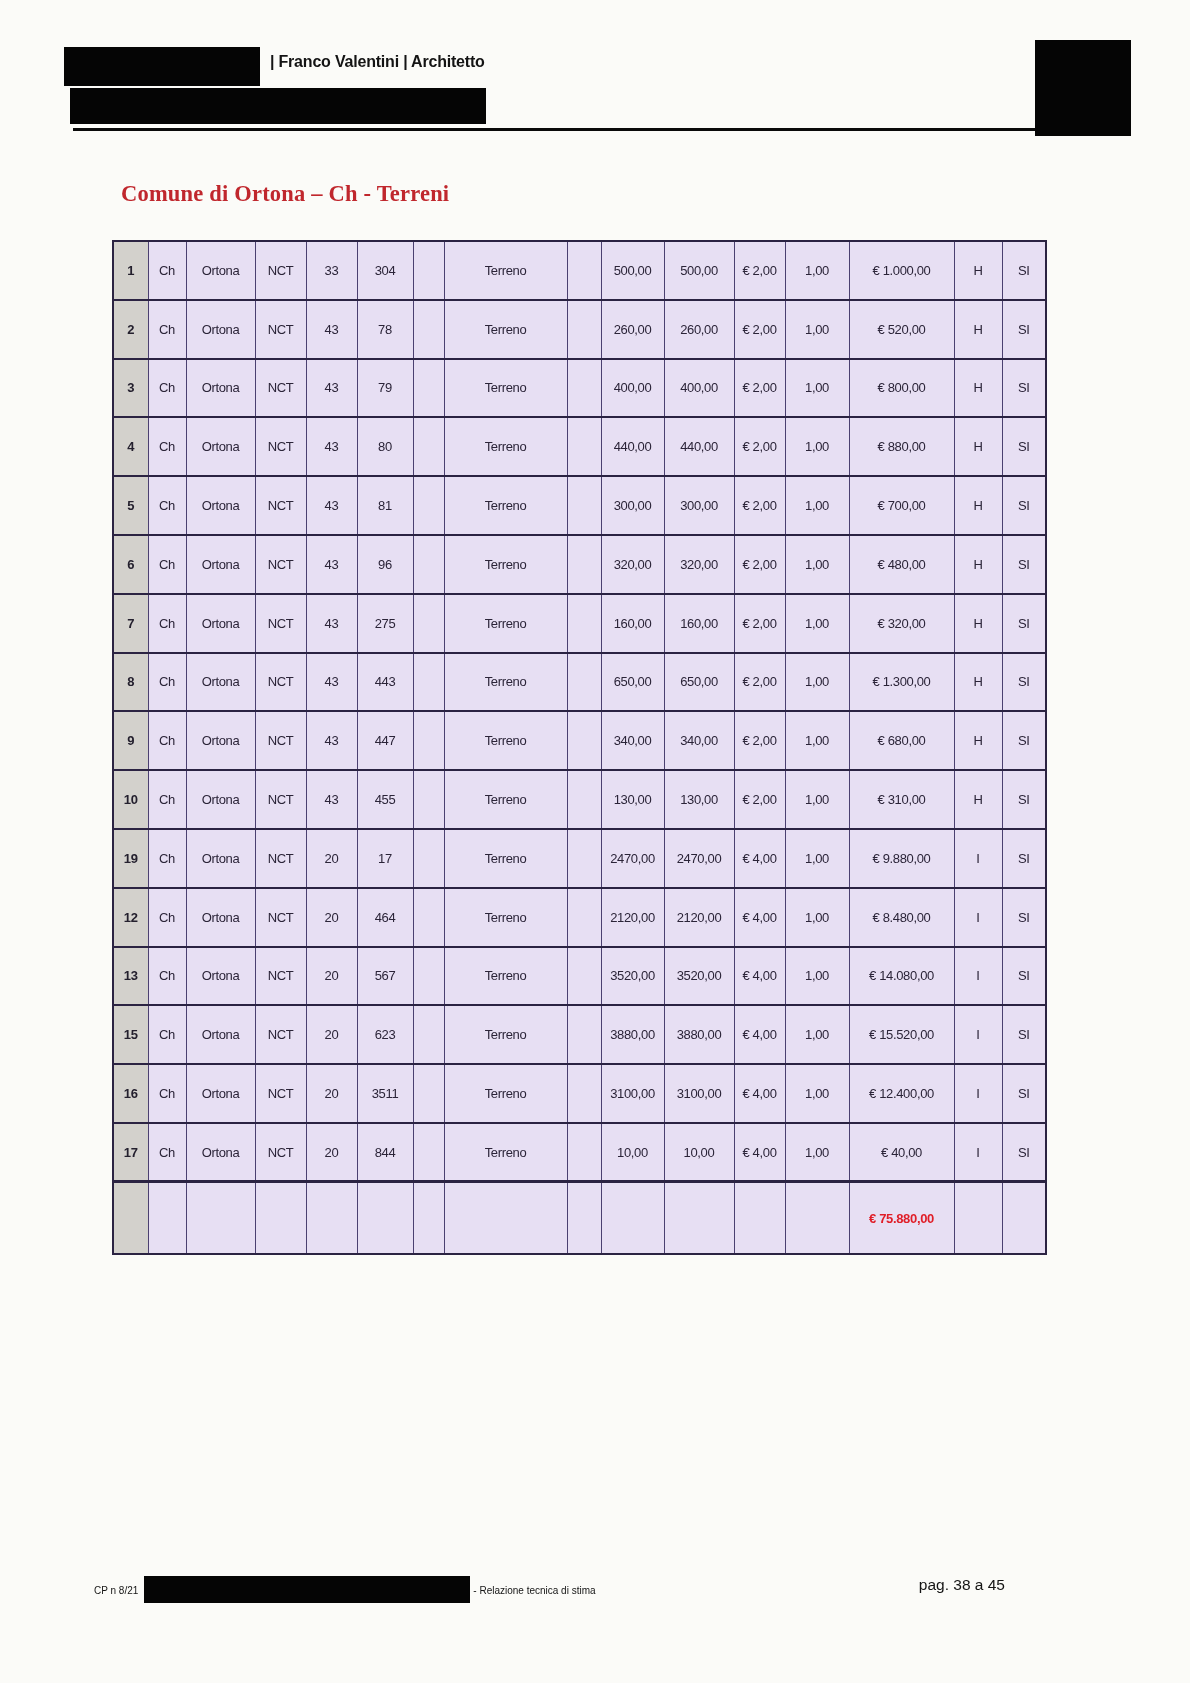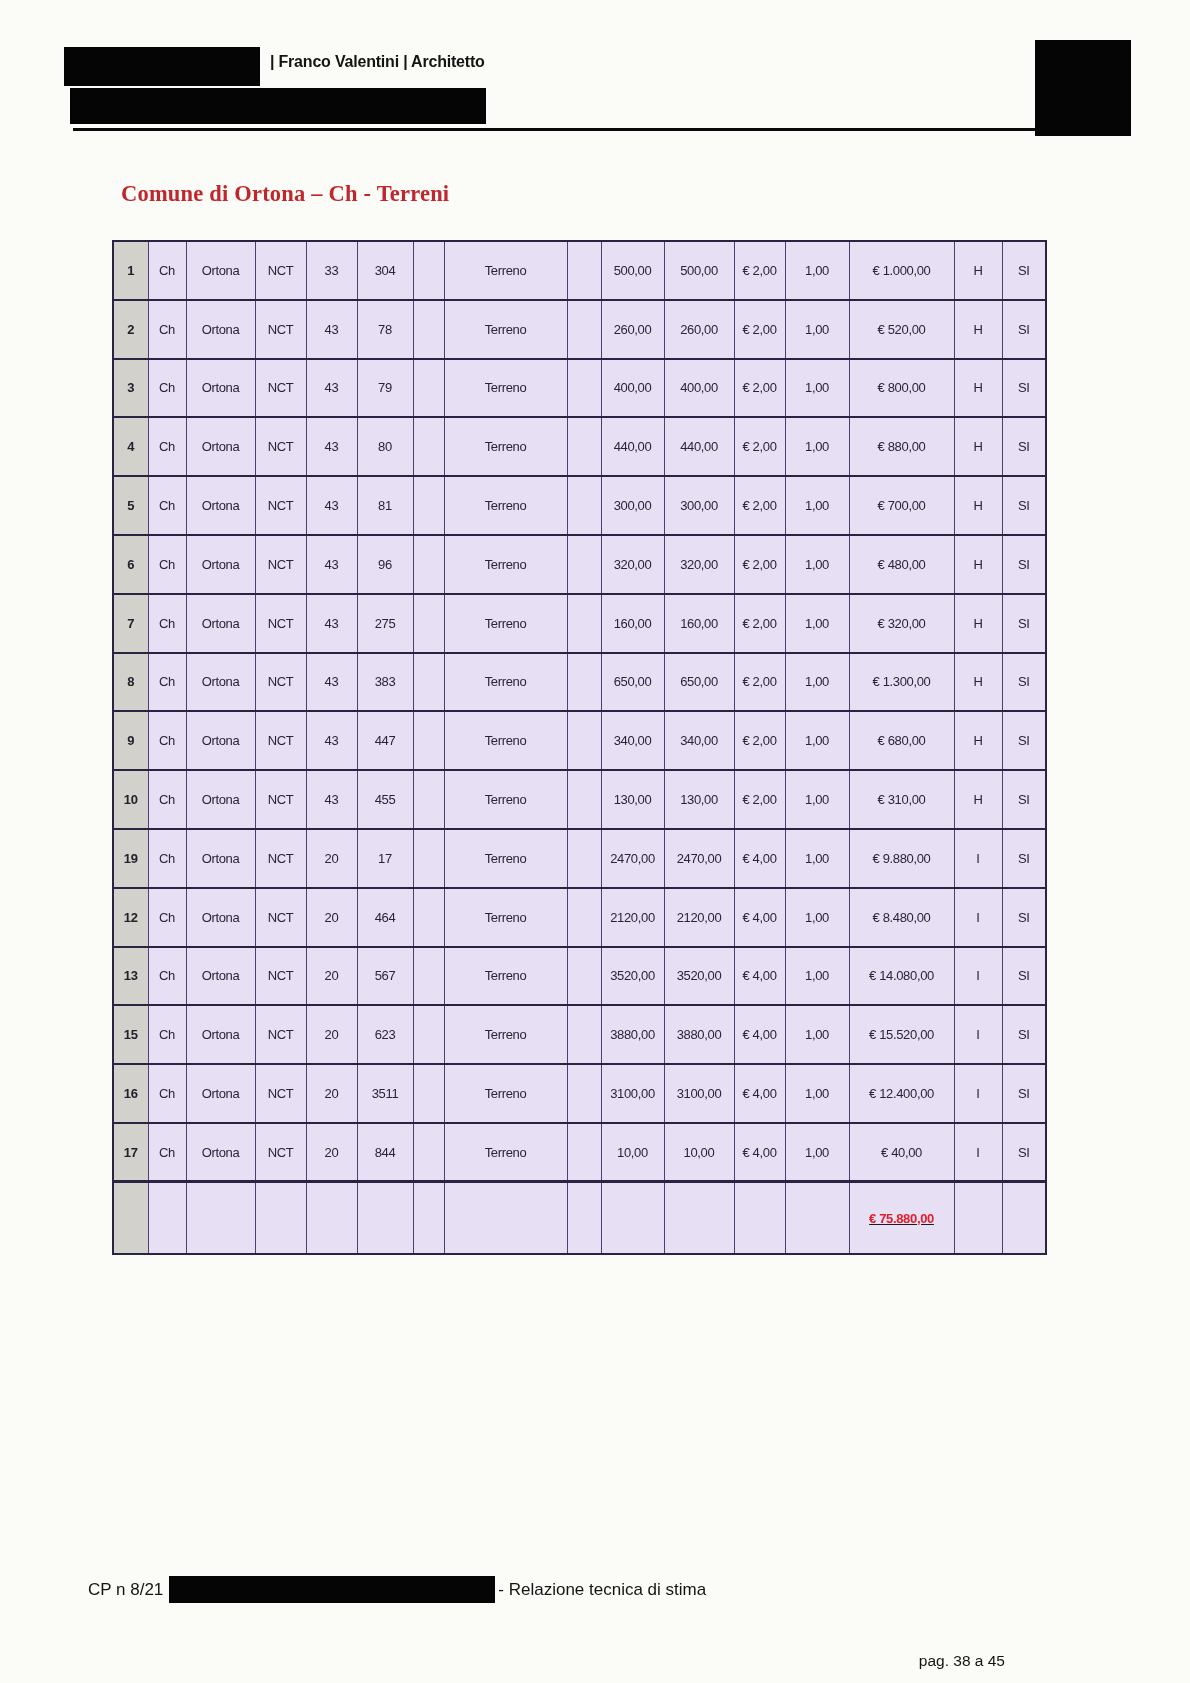--- a/index.html
+++ b/index.html
@@ -42,28 +42,28 @@
     border-top:2px solid #2b2342;
     border-bottom:2px solid #2b2342;
     background:#e7dff3;
     color:#2b2438;
     text-align:center;vertical-align:middle;
     overflow:hidden;white-space:nowrap;
     padding:0 2px;
   }
   .terreni tr{height:58.8px;}
   .terreni td.rownum{background:#d3d1cc;font-weight:bold;color:#24202e;}
-  .terreni tr.total-row{height:72px;text-decoration:underline;}
+  .terreni tr.total-row{height:72px;}
   .terreni tr.total-row td{border-top:3px solid #2b2342;}
   .terreni td.total-cell{color:#e01e28;font-weight:bold;}
 
   
-  .footer-left{left:88px;top:1576px;font-size:17px;color:#141414;white-space:nowrap;}
+  .footer-left{left:94px;top:1576px;font-size:10px;color:#141414;white-space:nowrap;}
   .redact-inline{display:inline-block;width:326px;height:27px;background:#050505;vertical-align:middle;margin:0 3px 3px 6px;}
-  .footer-right{left:905px;top:1652px;width:100px;font-size:15.5px;color:#141414;text-align:right;white-space:nowrap;}
+  .footer-right{left:905px;top:1576px;width:100px;font-size:15.5px;color:#141414;text-align:right;white-space:nowrap;}
 </style>
 </head>
 <body>
 
 <div class="abs redact redact-1"></div>
 <span class="abs brand">| Franco Valentini | Architetto</span>
 <div class="abs redact redact-2"></div>
 <div class="abs redact redact-right"></div>
 <div class="abs header-rule"></div>
 
@@ -214,21 +214,21 @@
         <td>€ 320,00</td>
         <td>H</td>
         <td>SI</td>
       </tr>
       <tr>
         <td class="rownum">8</td>
         <td>Ch</td>
         <td>Ortona</td>
         <td>NCT</td>
         <td>43</td>
-        <td>383</td>
+        <td>443</td>
         <td></td>
         <td>Terreno</td>
         <td></td>
         <td>650,00</td>
         <td>650,00</td>
         <td>€ 2,00</td>
         <td>1,00</td>
         <td>€ 1.300,00</td>
         <td>H</td>
         <td>SI</td>

